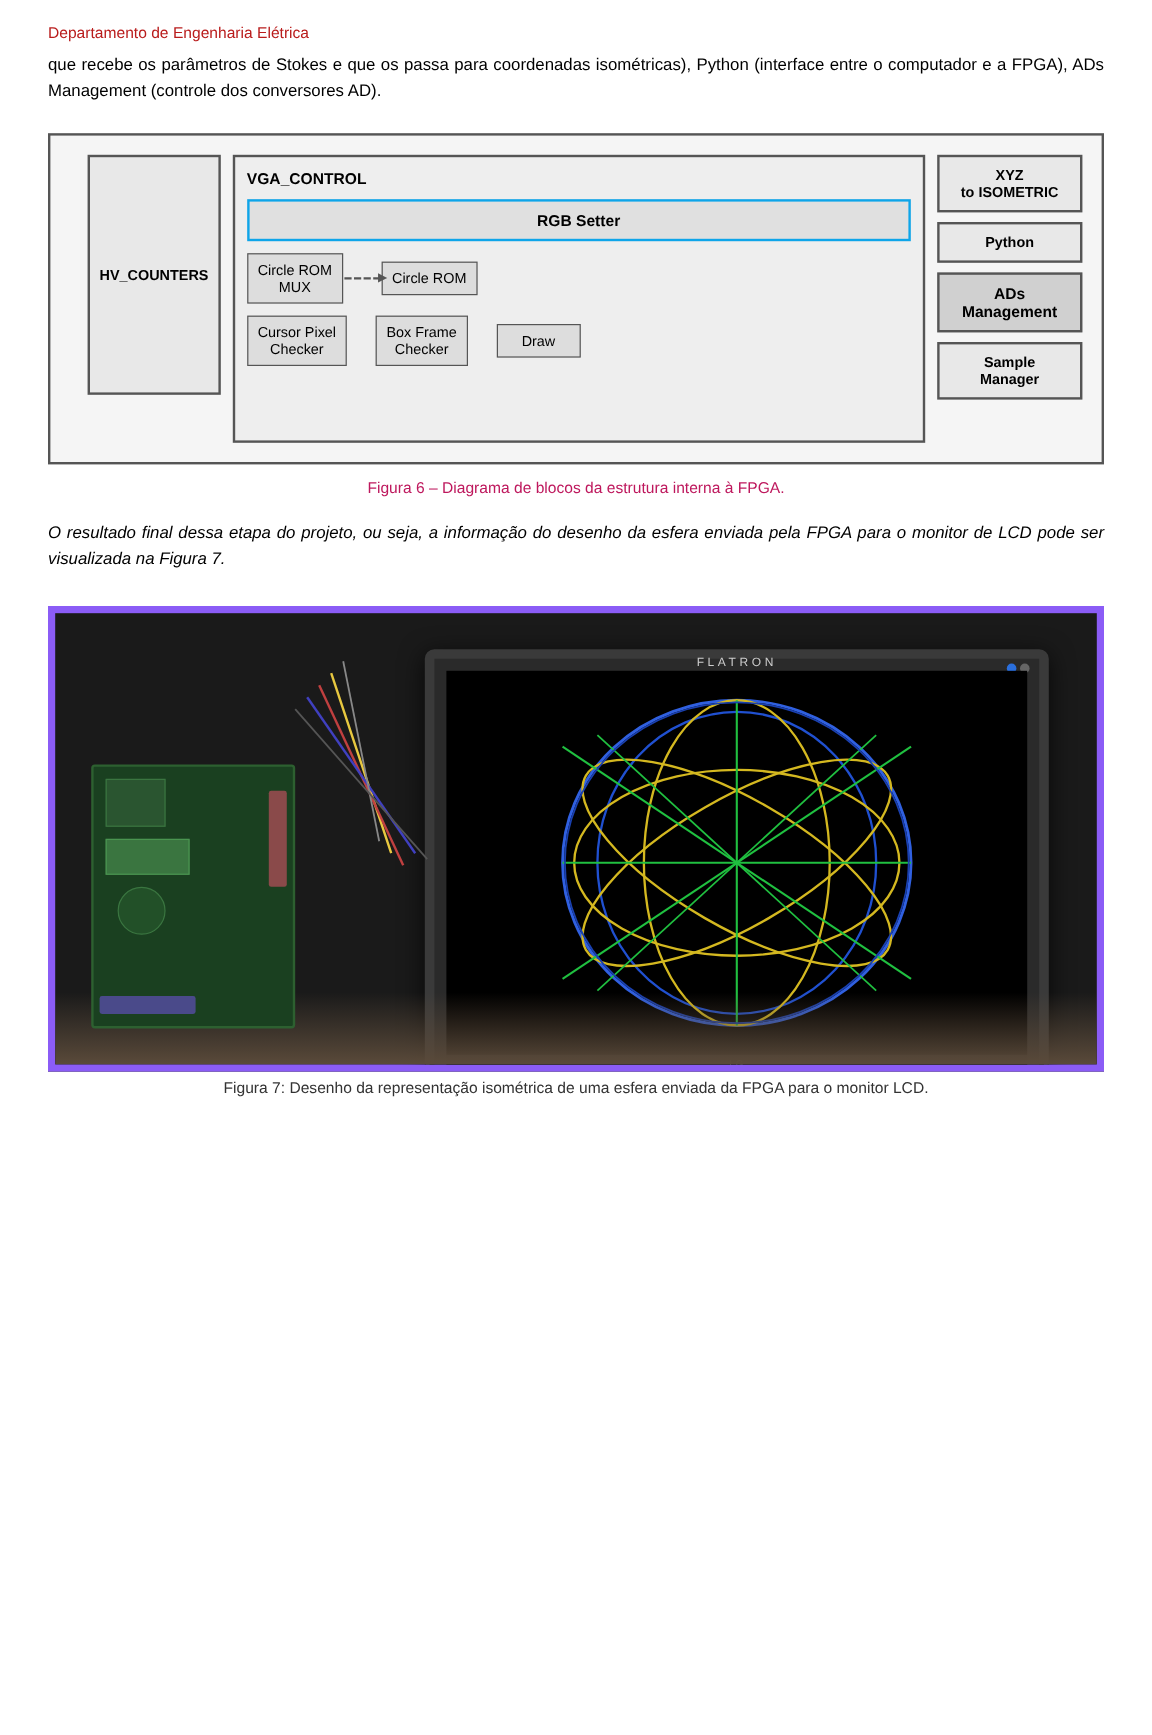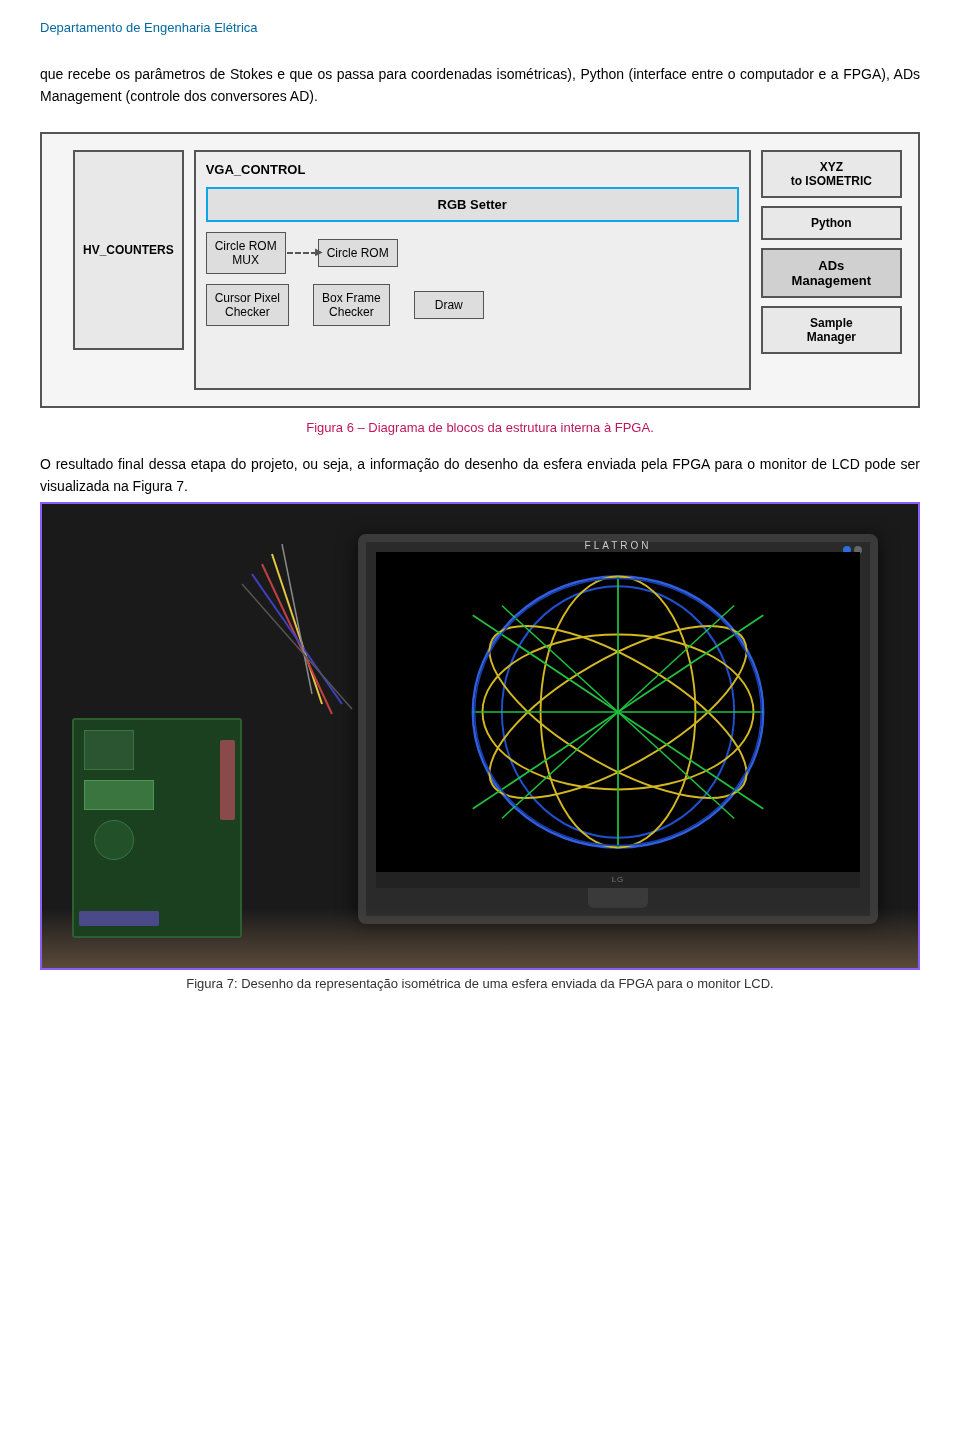--- a/index.html
+++ b/index.html
@@ -6,22 +6,22 @@
     body {
       width: 960px;
       font-family: Arial, sans-serif;
       font-size: 14px;
       color: #000;
       background: #fff;
       padding: 20px 40px;
     }
     .page-header {
       font-size: 13px;
-      color: #0369a1;
-      margin-bottom: 28px;
+      color: #b91c1c;
+      margin-bottom: 7px;
     }
     .intro-text {
       font-size: 14px;
       line-height: 1.6;
       margin-bottom: 24px;
       text-align: justify;
     }
     
     .diagram-container {
       border: 2px solid #555;
@@ -106,49 +106,50 @@
     
     .right-panel {
       display: flex;
       flex-direction: column;
       gap: 8px;
       min-width: 110px;
     }
     .right-box {
       border: 2px solid #555;
       background: #e8e8e8;
-      padding: 8px 28px;
+      padding: 8px 18px;
       text-align: center;
       font-size: 12px;
       font-weight: bold;
     }
     .right-box.ads {
       font-size: 13px;
       background: #d0d0d0;
     }
     .figure-caption {
       text-align: center;
       font-size: 13px;
       color: #be185d;
       margin-bottom: 18px;
     }
     .result-text {
       font-size: 14px;
       line-height: 1.6;
-      margin-bottom: 4px;
+      margin-bottom: 28px;
       text-align: justify;
+      font-style: italic;
     }
     
     .photo-container {
       width: 100%;
       margin-bottom: 2px;
       background: #1a1a1a;
-      border: 2px solid #8b5cf6;
-      position: relative;
-      height: 468px;
+      border: 6px solid #8b5cf6;
+      position: relative;
+      height: 388px;
       overflow: hidden;
       display: flex;
       align-items: center;
       justify-content: center;
     }
     .monitor-outer {
       background: #2a2a2a;
       border: 8px solid #3a3a3a;
       border-radius: 8px;
       padding: 10px;

